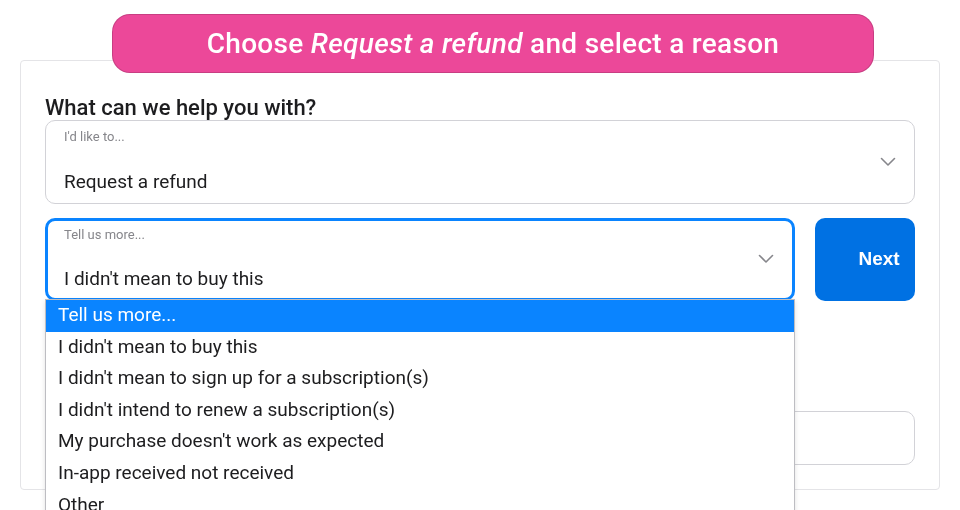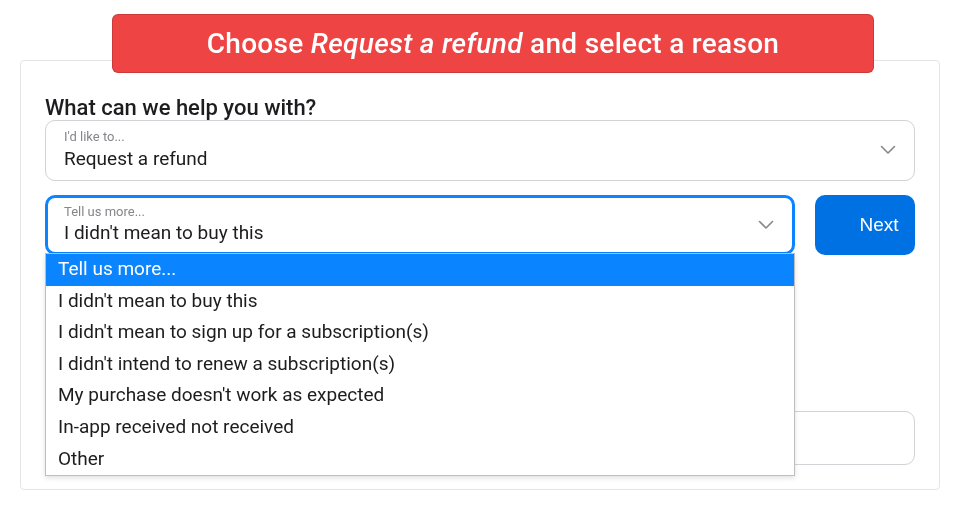--- a/index.html
+++ b/index.html
@@ -9,27 +9,27 @@
     font-family: -apple-system, BlinkMacSystemFont, "Segoe UI", Roboto, Helvetica, Arial, sans-serif;
     background: #fff;
     position: relative;
     overflow: hidden;
   }
   .instruction-banner {
     position: absolute;
     top: 14px;
     left: 86px;
     right: 86px;
-    background: #ef4444;
+    background: #ec4899;
     color: #fff;
     font-size: 28px;
     font-weight: 500;
     text-align: center;
     padding: 12px 24px;
-    border-radius: 6px;
+    border-radius: 18px;
     border: 1px solid rgba(0,0,0,0.15);
     z-index: 20;
     letter-spacing: 0.3px;
     margin-left: 26px;
   }
   .instruction-banner .italic { font-style: italic; }
   .form-card {
     position: absolute;
     top: 60px;
     left: 20px;
@@ -58,20 +58,21 @@
     flex: 1;
     border: 1px solid #d2d2d7;
     border-radius: 10px;
     background: #fff;
     padding: 8px 44px 8px 18px;
     position: relative;
     min-height: 58px;
     display: flex;
     flex-direction: column;
     justify-content: center;
+    gap: 23px;
   }
   .select-box.focused {
     border: 3px solid #0a84ff;
     padding: 6px 42px 6px 16px;
   }
   .select-label {
     font-size: 13px;
     color: #86868b;
     line-height: 1.3;
   }
@@ -88,21 +89,21 @@
     color: #86868b;
   }
   .chevron svg { display: block; }
   .next-btn {
     width: 100px;
     background: #0071e3;
     color: #fff;
     border: none;
     border-radius: 10px;
     font-size: 19px;
-    font-weight: 400;
+    font-weight: 700;
     cursor: pointer;
     display: flex;
     align-items: center;
     justify-content: center;
     padding-left: 28px;
   }
   .dropdown-list {
     position: absolute;
     top: 100%;
     left: 0;

